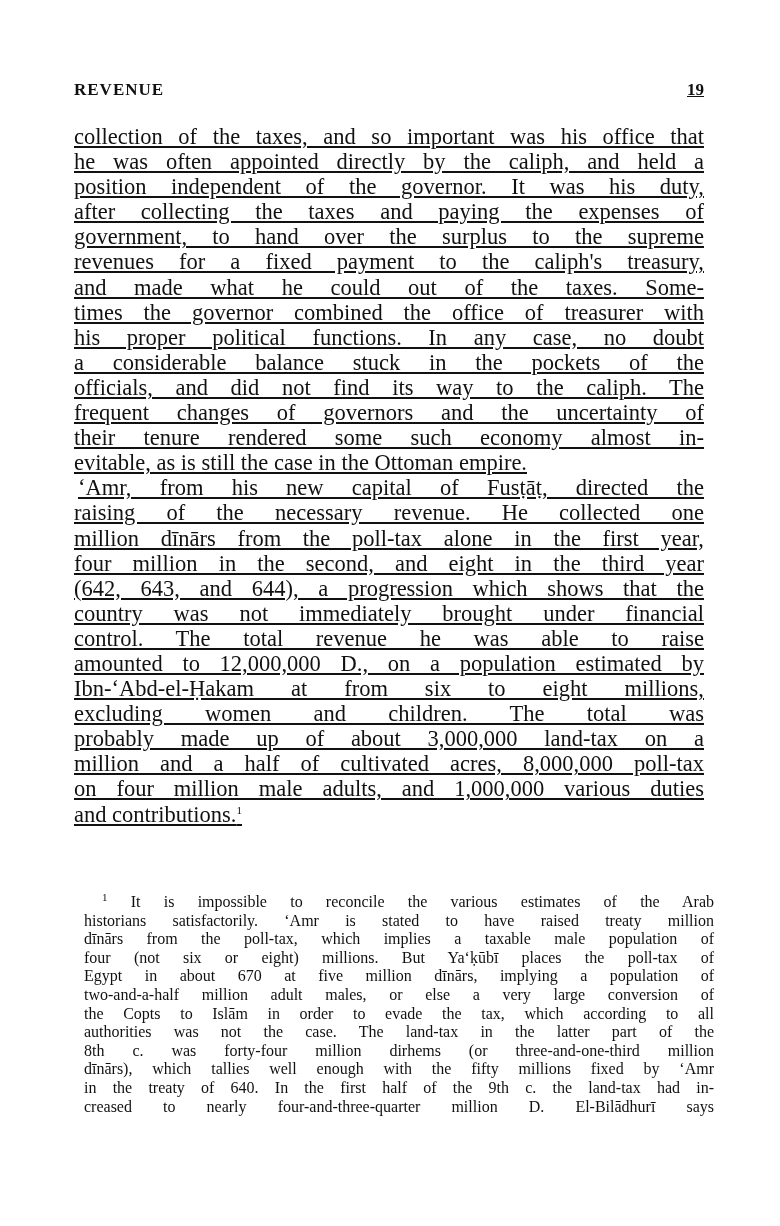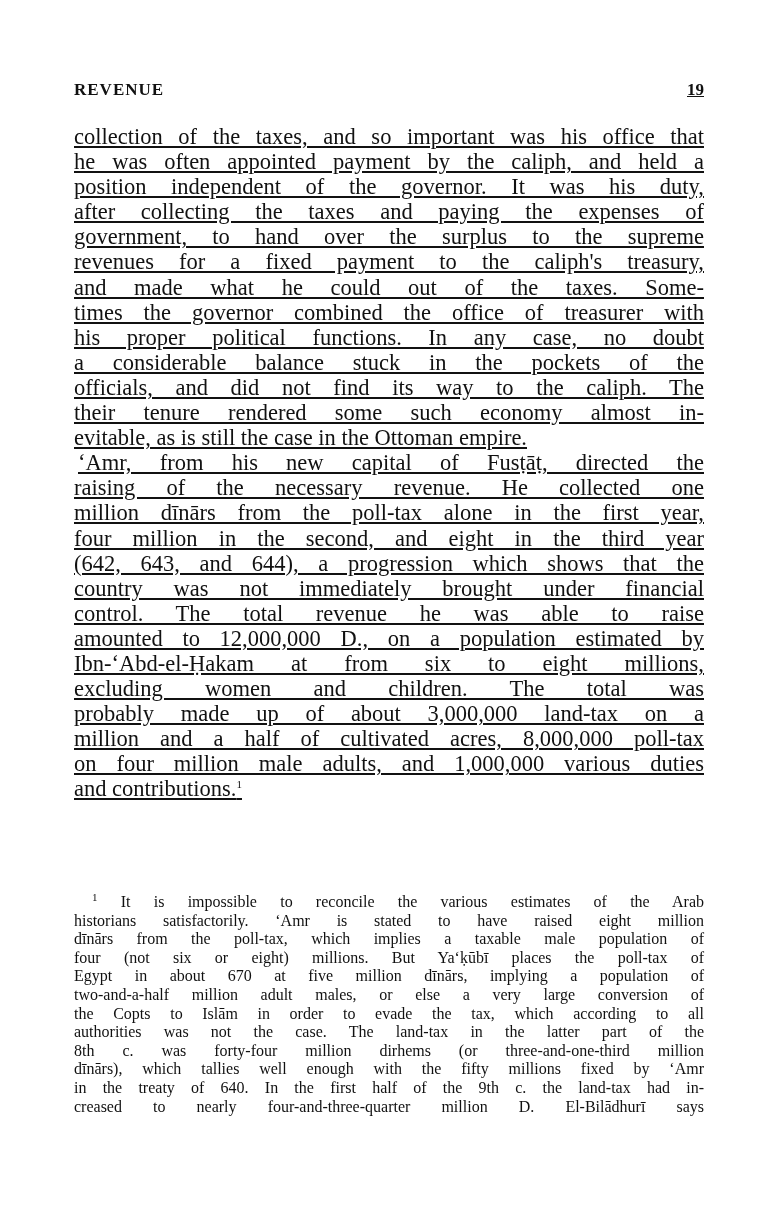--- a/index.html
+++ b/index.html
@@ -59,21 +59,21 @@
       line-height: 25.1px;
       height: 25.1px;
       text-decoration: underline;
     }
     .line.last {
       text-align-last: left;
     }
     .footnotes {
       position: absolute;
       top: 893px;
-      left: 0;
+      left: 10px;
       width: 630px;
     }
     .fn-line {
       display: block;
       white-space: nowrap;
       text-align: justify;
       text-align-last: justify;
       font-size: 16px;
       line-height: 18.6px;
       height: 18.6px;
@@ -92,51 +92,52 @@
 
 <div class="page">
 
   <div class="running-head">
     <span class="running-title">REVENUE</span>
     <span class="page-number">19</span>
   </div>
 
   <div class="body-text">
     <span class="line">collection of the taxes, and so important was his office that</span>
-    <span class="line">he was often appointed payment by the caliph, and held a</span>
+    <span class="line">he was often appointed directly by the caliph, and held a</span>
     <span class="line">position independent of the governor.  It was his duty,</span>
     <span class="line">after collecting the taxes and paying the expenses of</span>
     <span class="line">government, to hand over the surplus to the supreme</span>
     <span class="line">revenues for a fixed payment to the caliph's treasury,</span>
     <span class="line">and made what he could out of the taxes.  Some-</span>
     <span class="line">times the governor combined the office of treasurer with</span>
     <span class="line">his proper political functions.  In any case, no doubt</span>
     <span class="line">a considerable balance stuck in the pockets of the</span>
     <span class="line">officials, and did not find its way to the caliph.  The</span>
+    <span class="line">frequent changes of governors and the uncertainty of</span>
     <span class="line">their tenure rendered some such economy almost in-</span>
     <span class="line last">evitable, as is still the case in the Ottoman empire.</span>
     <span class="line" style="padding-left:4px;">‘Amr, from his new capital of Fusṭāṭ, directed the</span>
     <span class="line">raising of the necessary revenue.  He collected one</span>
     <span class="line">million dīnārs from the poll-tax alone in the first year,</span>
     <span class="line">four million in the second, and eight in the third year</span>
     <span class="line">(642, 643, and 644), a progression which shows that the</span>
     <span class="line">country was not immediately brought under financial</span>
     <span class="line">control.  The total revenue he was able to raise</span>
     <span class="line">amounted to 12,000,000 D., on a population estimated by</span>
     <span class="line">Ibn-‘Abd-el-Ḥakam at from six to eight millions,</span>
     <span class="line">excluding women and children.  The total was</span>
     <span class="line">probably made up of about 3,000,000 land-tax on a</span>
     <span class="line">million and a half of cultivated acres, 8,000,000 poll-tax</span>
     <span class="line">on four million male adults, and 1,000,000 various duties</span>
     <span class="line last"><span>and contributions.</span><sup>1</sup></span>
   </div>
 
   <div class="footnotes">
     <span class="fn-line first" style="padding-left:18px;"><sup>1</sup> <span>It is impossible to reconcile the various estimates of the Arab</span></span>
-    <span class="fn-line">historians satisfactorily.  ‘Amr is stated to have raised eight million</span>
+    <span class="fn-line">historians satisfactorily.  ‘Amr is stated to have raised treaty million</span>
     <span class="fn-line">dīnārs from the poll-tax, which implies a taxable male population of</span>
     <span class="fn-line">four (not six or eight) millions.  But Ya‘ḳūbī places the poll-tax of</span>
     <span class="fn-line">Egypt in about 670 at five million dīnārs, implying a population of</span>
     <span class="fn-line">two-and-a-half million adult males, or else a very large conversion of</span>
     <span class="fn-line">the Copts to Islām in order to evade the tax, which according to all</span>
     <span class="fn-line">authorities was not the case.  The land-tax in the latter part of the</span>
     <span class="fn-line">8th c. was forty-four million dirhems (or three-and-one-third million</span>
     <span class="fn-line">dīnārs), which tallies well enough with the fifty millions fixed by ‘Amr</span>
     <span class="fn-line">in the treaty of 640.  In the first half of the 9th c. the land-tax had in-</span>
     <span class="fn-line">creased to nearly four-and-three-quarter million D.  El-Bilādhurī says</span>

